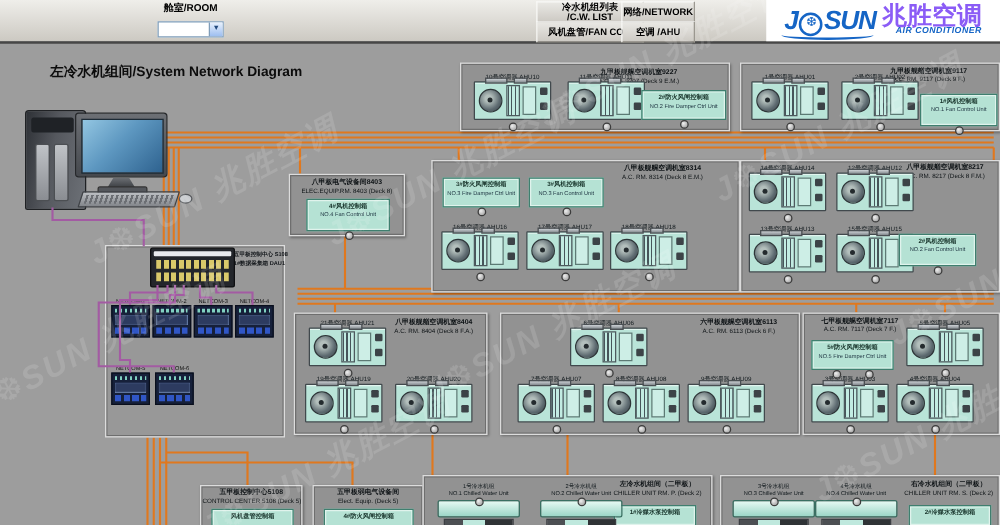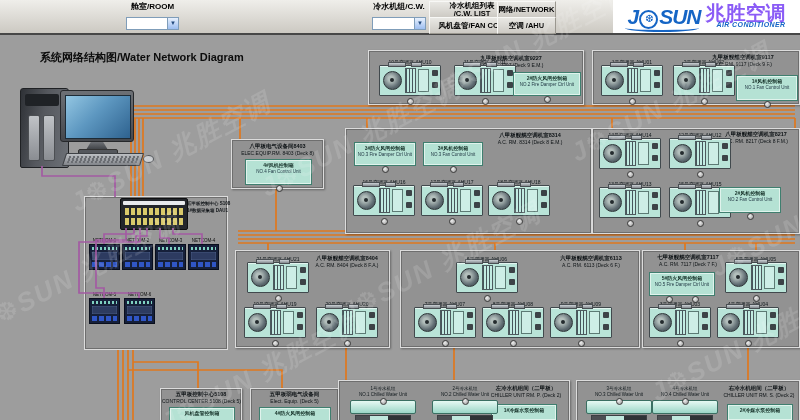--- a/index.html
+++ b/index.html
@@ -106,26 +106,20 @@
       transform:rotate(-28deg);font-size:26px;z-index:12;pointer-events:none;letter-spacing:2px;}
 </style>
 </head>
 <body>
 
 <div id="stage">
 
   <div id="toolbar">
     <div class="tb-cell" style="left:124px;width:57px">
       <div class="tb-label">舱室/ROOM</div>
-      <div class="tb-select">
-          <span class="arr">▼</span>
-        </div>
-    </div>
-    <div class="tb-cell" style="left:370px;width:58px">
-      <div class="tb-label">冷水机组/C.W.</div>
       <div class="tb-select">
           <span class="arr">▼</span>
         </div>
     </div>
     <div class="tb-cell" style="left:429px;width:86px">
       <div class="tb-btn top">冷水机组列表
 /C.W. LIST</div>
       <div class="tb-btn bot">风机盘管/FAN COIL</div>
     </div>
     <div class="tb-cell" style="left:497px;width:59px">
@@ -181,21 +175,21 @@
       <polyline points="268,243 268,252" fill="none" stroke="#E0781E" stroke-width="1.7"></polyline>
       <polyline points="495,243 495,252" fill="none" stroke="#E0781E" stroke-width="1.7"></polyline>
       <polyline points="756,243 756,252" fill="none" stroke="#E0781E" stroke-width="1.7"></polyline>
       <polyline points="685,243 685,250" fill="none" stroke="#E0781E" stroke-width="1.7"></polyline>
       <polyline points="346,344 346,382" fill="none" stroke="#E0781E" stroke-width="1.7"></polyline>
       <polyline points="454,344 454,382" fill="none" stroke="#E0781E" stroke-width="1.7"></polyline>
       <polyline points="748,344 748,382" fill="none" stroke="#E0781E" stroke-width="1.7"></polyline>
       <polyline points="795,118 795,231" fill="none" stroke="#E0781E" stroke-width="1.7"></polyline>
     </svg>
 
-  <div id="diagram-title">系统网络结构图/Water Network Diagram</div>
+  <div id="diagram-title">左冷水机组间/System Network Diagram</div>
 
   <div id="tower" class="comp">
       <span class="cap"></span>
       <span class="bay b1"></span>
       <span class="bay b2"></span>
     </div>
   <div id="monitor" class="comp">
       <div class="scr"></div>
     </div>
   <div id="mstand" class="comp"></div>

